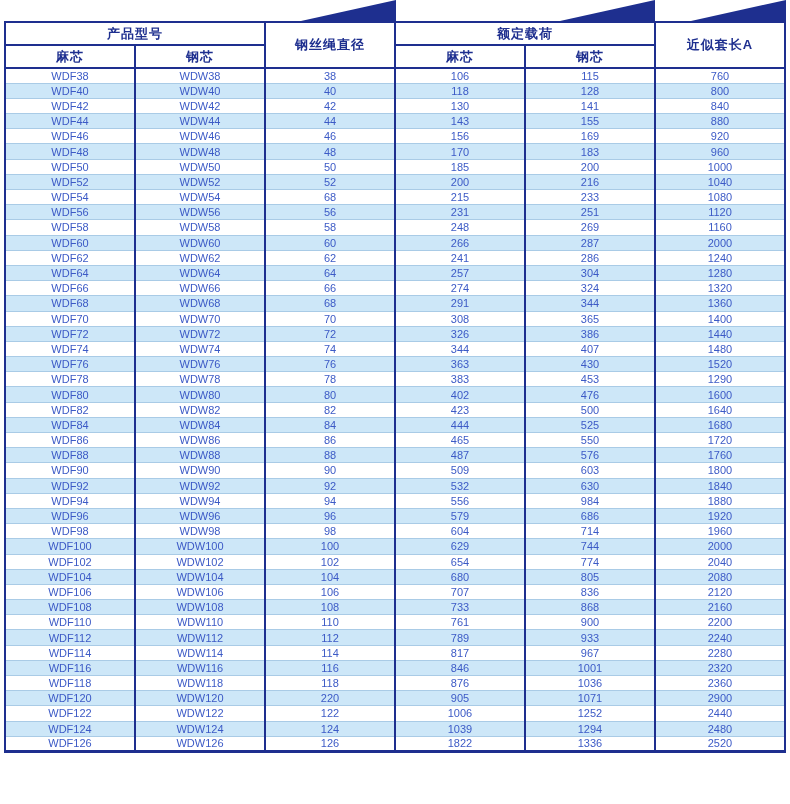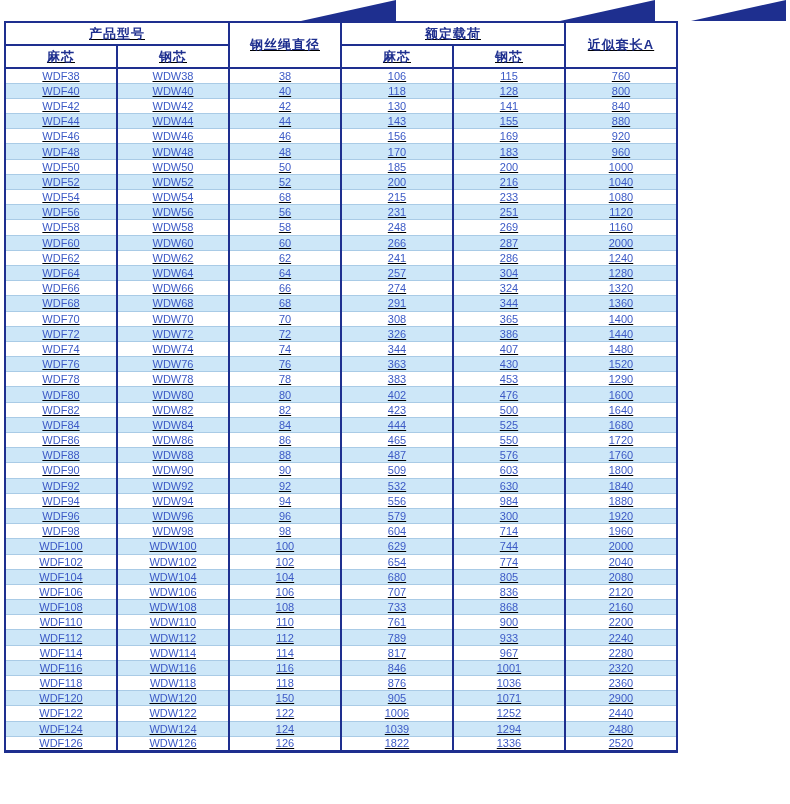--- a/index.html
+++ b/index.html
@@ -37,26 +37,25 @@
     padding: 0 8px 3px 0;
   }
   .tab-diameter { left: 301px; }
   .tab-load     { left: 560px; }
   .tab-length   { left: 691px; }
 
   table.spec {
     position: absolute;
     left: 4px;
     top: 21px;
-    width: 674px;
+    width: 782px;
     border-collapse: collapse;
     table-layout: fixed;
     border: 2px solid var(--navy);
     border-bottom-width: 3px;
-    text-decoration: underline;
   }
   table.spec col { width: 16.6667%; }
   thead th {
     border: 2px solid var(--navy);
     height: 23px;
     padding: 0;
     color: var(--navy);
     font-size: 13px;
     font-weight: bold;
     text-align: center;
@@ -347,21 +346,21 @@
           <td>94</td>
           <td>556</td>
           <td>984</td>
           <td>1880</td>
         </tr>
         <tr>
           <td>WDF96</td>
           <td>WDW96</td>
           <td>96</td>
           <td>579</td>
-          <td>300</td>
+          <td>686</td>
           <td>1920</td>
         </tr>
         <tr>
           <td>WDF98</td>
           <td>WDW98</td>
           <td>98</td>
           <td>604</td>
           <td>714</td>
           <td>1960</td>
         </tr>
@@ -441,21 +440,21 @@
           <td>WDF118</td>
           <td>WDW118</td>
           <td>118</td>
           <td>876</td>
           <td>1036</td>
           <td>2360</td>
         </tr>
         <tr>
           <td>WDF120</td>
           <td>WDW120</td>
-          <td>150</td>
+          <td>220</td>
           <td>905</td>
           <td>1071</td>
           <td>2900</td>
         </tr>
         <tr>
           <td>WDF122</td>
           <td>WDW122</td>
           <td>122</td>
           <td>1006</td>
           <td>1252</td>

